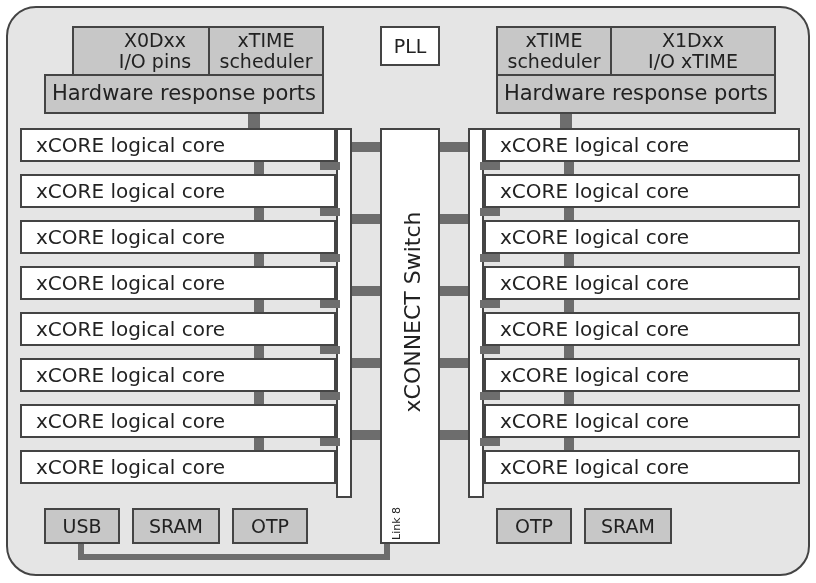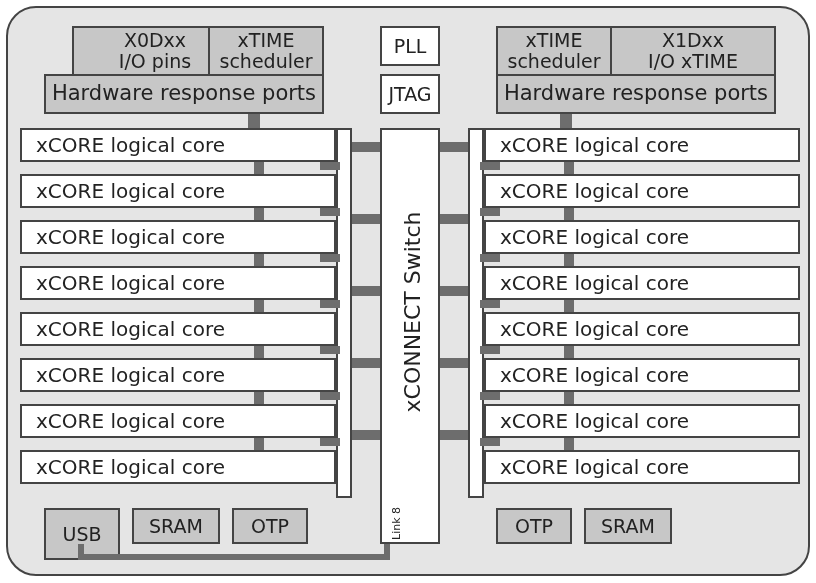--- a/index.html
+++ b/index.html
@@ -101,26 +101,25 @@
       <div class="hbar" style="left: 300px; top: 218px; width: 20px; height: 8px;"></div>
       <div class="core" style="top: 230px;">xCORE logical core</div>
       <div class="vbar" style="left: 234px; top: 264px; width: 10px; height: 12px;"></div>
       <div class="hbar" style="left: 300px; top: 264px; width: 20px; height: 8px;"></div>
       <div class="core" style="top: 276px;">xCORE logical core</div>
       <div class="vbar" style="left: 234px; top: 310px; width: 10px; height: 12px;"></div>
       <div class="hbar" style="left: 300px; top: 310px; width: 20px; height: 8px;"></div>
       <div class="core" style="top: 322px;">xCORE logical core</div>
     </div>
 
-  <div class="abs cell grey" style="left:36px; top:500px; width:76px; height:52px;">USB</div>
+  <div class="abs cell grey" style="left:36px; top:500px; width:76px; height:36px;">USB</div>
   <div class="abs cell grey" style="left:124px; top:500px; width:88px; height:36px;">SRAM</div>
   <div class="abs cell grey" style="left:224px; top:500px; width:76px; height:36px;">OTP</div>
 
   <div class="abs cell white" style="left:372px; top:18px; width:60px; height:40px;">PLL</div>
-  <div class="abs cell white" style="left:372px; top:66px; width:60px; height:40px;">JTAG</div>
 
   <div class="abs white" style="left:372px; top:120px; width:60px; height:416px; border:2px solid #444;">
     <div class="xconn-label" style="left:-50px; top:190px; width:160px;">xCONNECT Switch</div>
     <div class="link8" style="left:8px; top:410px;">Link 8</div>
   </div>
 
   <div class="hbar" style="left:344px; top:134px; width:28px;"></div>
   <div class="hbar" style="left:344px; top:206px; width:28px;"></div>
   <div class="hbar" style="left:344px; top:278px; width:28px;"></div>
   <div class="hbar" style="left:344px; top:350px; width:28px;"></div>

